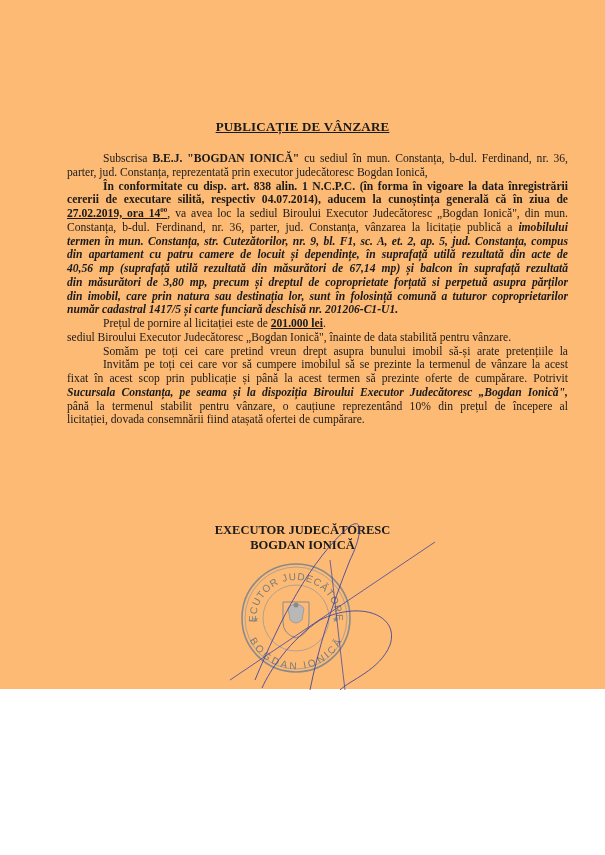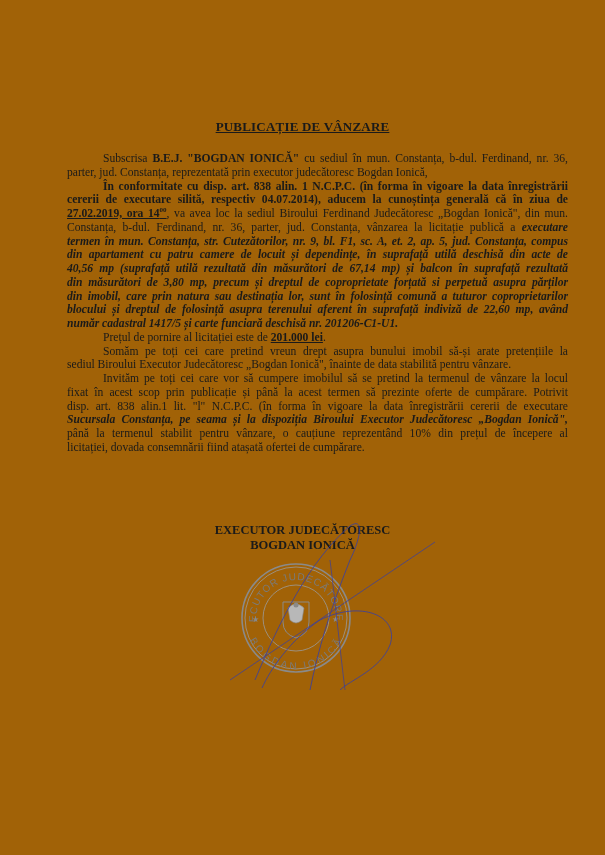--- a/index.html
+++ b/index.html
@@ -1,18 +1,18 @@
 <!DOCTYPE html>
 <html><head>
 <meta charset="utf-8">
 <style>
   html, body { margin: 0; padding: 0; background: #ffffff; }
   body { width: 605px; height: 855px; position: relative; overflow: hidden;
          font-family: "Liberation Serif", "DejaVu Serif", serif; color: #1a1a1a; }
-  .page { position: absolute; left: 0; top: 0; width: 605px; height: 855px; background: #a16207; }
+  .page { position: absolute; left: 0; top: 0; width: 605px; height: 689px; background: #fdba74; }
   .title { position: absolute; top: 119px; left: 0; width: 605px; text-align: center;
            font-weight: bold; font-size: 13px; text-decoration: underline; letter-spacing: 0.2px; }
   .body { position: absolute; left: 67px; top: 152px; width: 501px; font-size: 11.6px; line-height: 13.75px; }
   .line { display: block; text-align: justify; text-align-last: justify; white-space: nowrap; height: 13.75px; overflow: visible; }
   .line.last { text-align-last: left; }
   .ind { padding-left: 36px; }
   .b { font-weight: bold; }
   .bi { font-weight: bold; font-style: italic; }
   .u { text-decoration: underline; }
   sup { font-size: 7px; line-height: 0; }
@@ -28,38 +28,36 @@
 
   <div class="title">PUBLICAȚIE DE VÂNZARE</div>
 
   <div class="body">
 
     <span class="line ind"><span>Subscrisa </span><span class="b">B.E.J. "BOGDAN IONICĂ"</span><span> cu sediul în mun. Constanța, b-dul. Ferdinand, nr. 36,</span></span>
     <span class="line last">parter, jud. Constanța, reprezentată prin executor judecătoresc Bogdan Ionică,</span>
 
     <span class="line ind b">În conformitate cu disp. art. 838 alin. 1 N.C.P.C. (în forma în vigoare la data înregistrării</span>
     <span class="line b">cererii de executare silită, respectiv 04.07.2014), aducem la cunoștința generală că în ziua de</span>
-    <span class="line"><span class="b u"><span>27.02.2019, ora 14</span><sup>00</sup></span><span>, va avea loc la sediul Biroului Ferdinand Judecătoresc „Bogdan Ionică", din mun.</span></span>
-    <span class="line"><span>Constanța, b-dul. Ferdinand, nr. 36, parter, jud. Constanța, vânzarea la licitație publică a </span><span class="bi">executare</span></span>
+    <span class="line"><span class="b u"><span>27.02.2019, ora 14</span><sup>00</sup></span><span>, va avea loc la sediul Biroului Executor Judecătoresc „Bogdan Ionică", din mun.</span></span>
+    <span class="line"><span>Constanța, b-dul. Ferdinand, nr. 36, parter, jud. Constanța, vânzarea la licitație publică a </span><span class="bi">imobilului</span></span>
     <span class="line bi">termen în mun. Constanța, str. Cutezătorilor, nr. 9, bl. F1, sc. A, et. 2, ap. 5, jud. Constanța, compus</span>
-    <span class="line bi">din apartament cu patru camere de locuit și dependințe, în suprafață utilă deschisă din acte de</span>
+    <span class="line bi">din apartament cu patru camere de locuit și dependințe, în suprafață utilă rezultată din acte de</span>
     <span class="line bi">40,56 mp (suprafață utilă rezultată din măsurători de 67,14 mp) și balcon în suprafață rezultată</span>
     <span class="line bi">din măsurători de 3,80 mp, precum și dreptul de coproprietate forțată si perpetuă asupra părților</span>
     <span class="line bi">din imobil, care prin natura sau destinația lor, sunt în folosință comună a tuturor coproprietarilor</span>
-    <span class="line bi">blocului și dreptul de folosință asupra terenului aferent în suprafață indiviză de 22,60 mp, având</span>
     <span class="line bi last">număr cadastral 1417/5 și carte funciară deschisă nr. 201206-C1-U1.</span>
 
     <span class="line ind last"><span>Prețul de pornire al licitației este de </span><span class="b u">201.000 lei</span><span>.</span></span>
 
+    <span class="line last">sediul Biroului Executor Judecătoresc „Bogdan Ionică", înainte de data stabilită pentru vânzare.</span>
     <span class="line ind">Somăm pe toți cei care pretind vreun drept asupra bunului imobil să-și arate pretențiile la</span>
-    <span class="line last">sediul Biroului Executor Judecătoresc „Bogdan Ionică", înainte de data stabilită pentru vânzare.</span>
 
-    <span class="line ind">Invităm pe toți cei care vor să cumpere imobilul să se pretind la termenul de vânzare la locul</span>
+    <span class="line ind">Invităm pe toți cei care vor să cumpere imobilul să se prezinte la termenul de vânzare la acest</span>
     <span class="line">fixat în acest scop prin publicație și până la acest termen să prezinte oferte de cumpărare. Potrivit</span>
-    <span class="line">disp. art. 838 alin.1 lit. "l" N.C.P.C. (în forma în vigoare la data înregistrării cererii de executare</span>
     <span class="line bi">Sucursala Constanța, pe seama și la dispoziția Biroului Executor Judecătoresc „Bogdan Ionică",</span>
     <span class="line">până la termenul stabilit pentru vânzare, o cauțiune reprezentând 10% din prețul de începere al</span>
     <span class="line last">licitației, dovada consemnării fiind atașată ofertei de cumpărare.</span>
   </div>
 
   <div class="sig">
     <div>EXECUTOR JUDECĂTORESC</div>
     <div>BOGDAN IONICĂ</div>
   </div>
 

